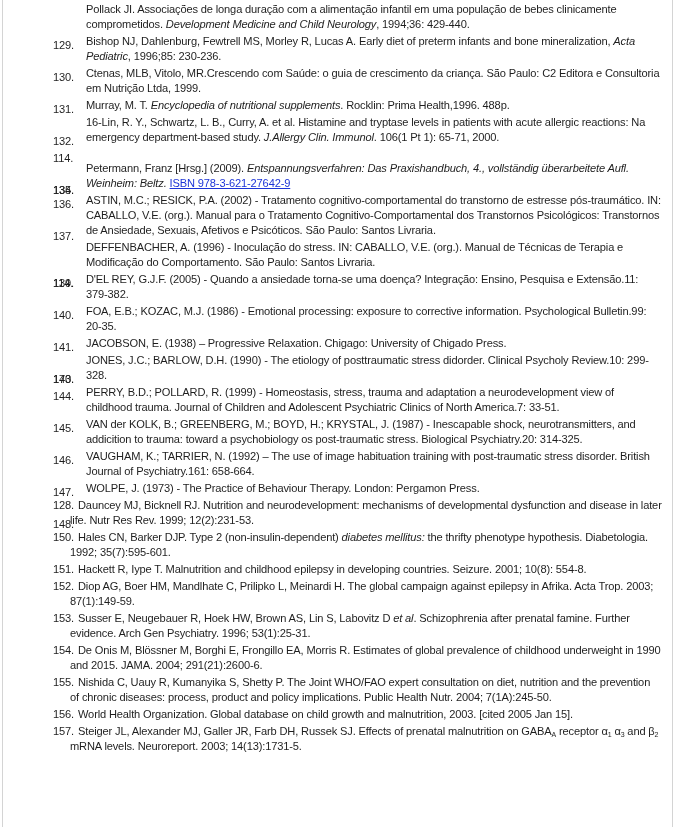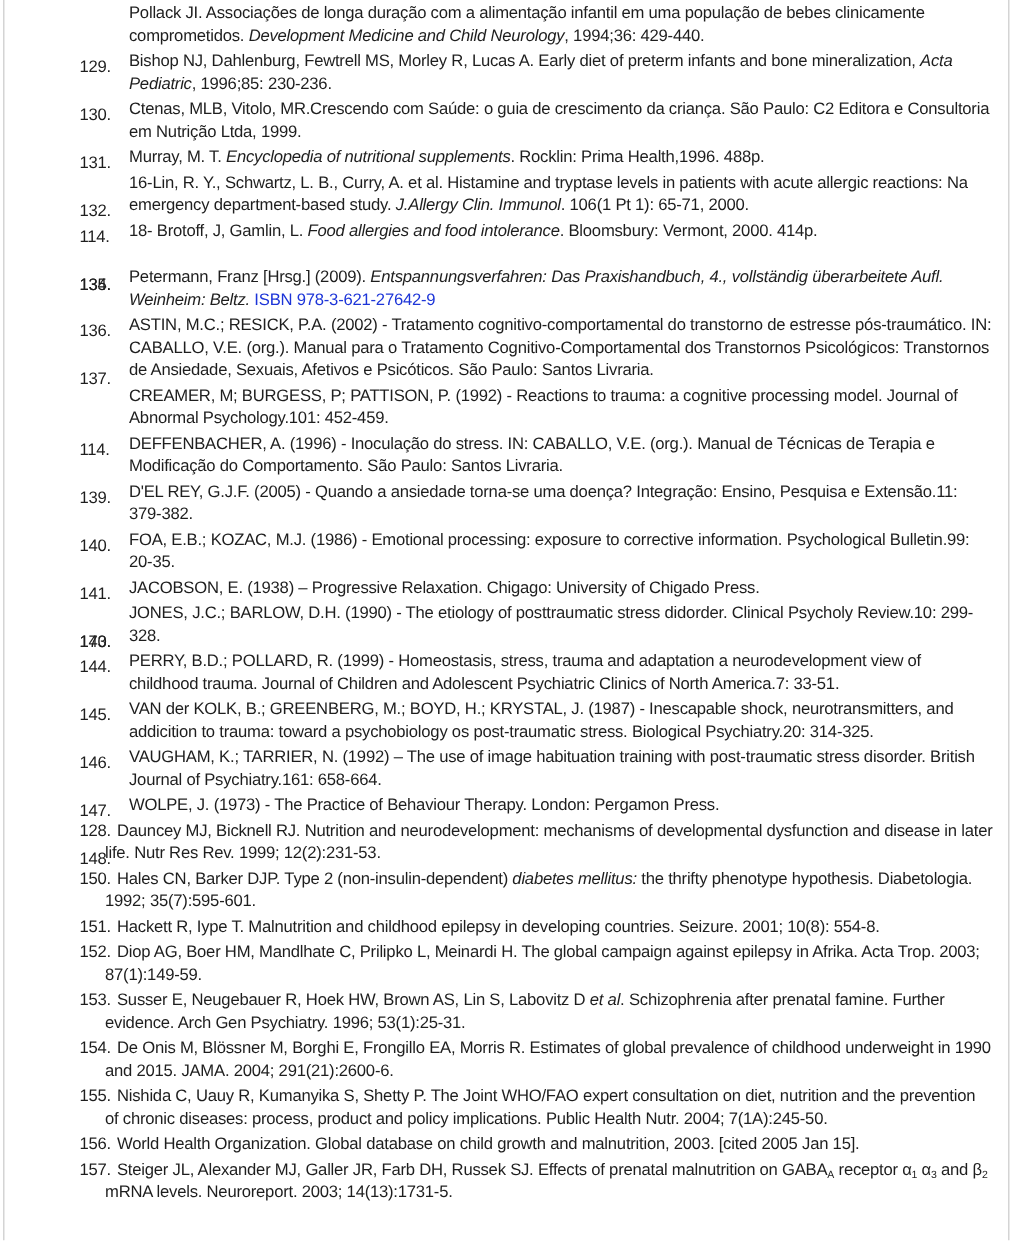--- a/index.html
+++ b/index.html
@@ -17,39 +17,39 @@
     }
     .ref { position: relative; margin-bottom: 2.2px; }
     .ref .num { position: absolute; top: 0; }
     .ref.a { padding-left: 83px; padding-right: 18px; }
     .ref.a .num { left: 50px; margin-top: 36px; }
     .ref.b { padding-left: 67px; padding-right: 18px; }
     .ref.b .num { left: 50px; }
     .ref.b .first { margin-left: 8px; }
     .gap { height: 14px; }
     i { font-style: italic; }
-    a.link { color: #1d35d8; }
+    a.link { color: #1d35d8; text-decoration: underline; }
     sub { font-size: 7px; line-height: 0; vertical-align: -2px; }
   </style>
 </head>
 <body>
 
 <div class="frame">
   <div class="doc" id="doc">
       <div class="ref a"><span class="num">129.</span><span class="body"><span>Pollack JI. Associações de longa duração com a alimentação infantil em uma população de bebes clinicamente comprometidos. </span><i>Development Medicine and Child Neurology</i><span>, 1994;36: 429-440.</span></span></div>
       <div class="ref a"><span class="num">130.</span><span class="body"><span>Bishop NJ, Dahlenburg, Fewtrell MS, Morley R, Lucas A. Early diet of preterm infants and bone mineralization, </span><i>Acta Pediatric</i><span>, 1996;85: 230-236.</span></span></div>
       <div class="ref a"><span class="num">131.</span><span class="body"><span>Ctenas, MLB, Vitolo, MR.Crescendo com Saúde: o guia de crescimento da criança. São Paulo: C2 Editora e Consultoria em Nutrição Ltda, 1999.</span></span></div>
       <div class="ref a"><span class="num">132.</span><span class="body"><span>Murray, M. T. </span><i>Encyclopedia of nutritional supplements</i><span>. Rocklin: Prima Health,1996. 488p.</span></span></div>
       <div class="ref a"><span class="num">114.</span><span class="body"><span>16-Lin, R. Y., Schwartz, L. B., Curry, A. et al. Histamine and tryptase levels in patients with acute allergic reactions: Na emergency department-based study. </span><i>J.Allergy Clin. Immunol</i><span>. 106(1 Pt 1): 65-71, 2000.</span></span></div>
       <div class="ref a"><span class="num">134.</span></div>
-      <div class="ref a"><span class="num">135.</span><span class="body"><span>18- Brotoff, J, Gamlin, L. </span><i>Food allergies and food intolerance</i><span>. Bloomsbury: Vermont, 2000. 414p.</span></span></div>
+      <div class="ref a"><span class="num">135.</span></div>
       <div class="gap"></div>
       <div class="ref a"><span class="num">136.</span><span class="body"><span>Petermann, Franz [Hrsg.] (2009). </span><i>Entspannungsverfahren: Das Praxishandbuch, 4., vollständig überarbeitete Aufl. Weinheim: Beltz.</i><span> </span><a class="link">ISBN 978-3-621-27642-9</a></span></div>
       <div class="ref a"><span class="num">137.</span><span class="body"><span>ASTIN, M.C.; RESICK, P.A. (2002) - Tratamento cognitivo-comportamental do transtorno de estresse pós-traumático. IN: CABALLO, V.E. (org.). Manual para o Tratamento Cognitivo-Comportamental dos Transtornos Psicológicos: Transtornos de Ansiedade, Sexuais, Afetivos e Psicóticos. São Paulo: Santos Livraria.</span></span></div>
-      <div class="ref a"><span class="num">114.</span><span class="body"><span>CREAMER, M; BURGESS, P; PATTISON, P. (1992) - Reactions to trauma: a cognitive processing model. Journal of Abnormal Psychology.101: 452-459.</span></span></div>
+      <div class="ref a"><span class="num">114.</span></div>
       <div class="ref a"><span class="num">139.</span><span class="body"><span>DEFFENBACHER, A. (1996) - Inoculação do stress. IN: CABALLO, V.E. (org.). Manual de Técnicas de Terapia e Modificação do Comportamento. São Paulo: Santos Livraria.</span></span></div>
       <div class="ref a"><span class="num">140.</span><span class="body"><span>D'EL REY, G.J.F. (2005) - Quando a ansiedade torna-se uma doença? Integração: Ensino, Pesquisa e Extensão.11: 379-382.</span></span></div>
       <div class="ref a"><span class="num">141.</span><span class="body"><span>FOA, E.B.; KOZAC, M.J. (1986) - Emotional processing: exposure to corrective information. Psychological Bulletin.99: 20-35.</span></span></div>
       <div class="ref a"><span class="num">170.</span></div>
       <div class="ref a"><span class="num">143.</span><span class="body"><span>JACOBSON, E. (1938) – Progressive Relaxation. Chigago: University of Chigado Press.</span></span></div>
       <div class="ref a"><span class="num">144.</span><span class="body"><span>JONES, J.C.; BARLOW, D.H. (1990) - The etiology of posttraumatic stress didorder. Clinical Psycholy Review.10: 299-328.</span></span></div>
       <div class="ref a"><span class="num">145.</span><span class="body"><span>PERRY, B.D.; POLLARD, R. (1999) - Homeostasis, stress, trauma and adaptation a neurodevelopment view of childhood trauma. Journal of Children and Adolescent Psychiatric Clinics of North America.7: 33-51.</span></span></div>
       <div class="ref a"><span class="num">146.</span><span class="body"><span>VAN der KOLK, B.; GREENBERG, M.; BOYD, H.; KRYSTAL, J. (1987) - Inescapable shock, neurotransmitters, and addicition to trauma: toward a psychobiology os post-traumatic stress. Biological Psychiatry.20: 314-325.</span></span></div>
       <div class="ref a"><span class="num">147.</span><span class="body"><span>VAUGHAM, K.; TARRIER, N. (1992) – The use of image habituation training with post-traumatic stress disorder. British Journal of Psychiatry.161: 658-664.</span></span></div>
       <div class="ref a"><span class="num">148.</span><span class="body"><span>WOLPE, J. (1973) - The Practice of Behaviour Therapy. London: Pergamon Press.</span></span></div>

